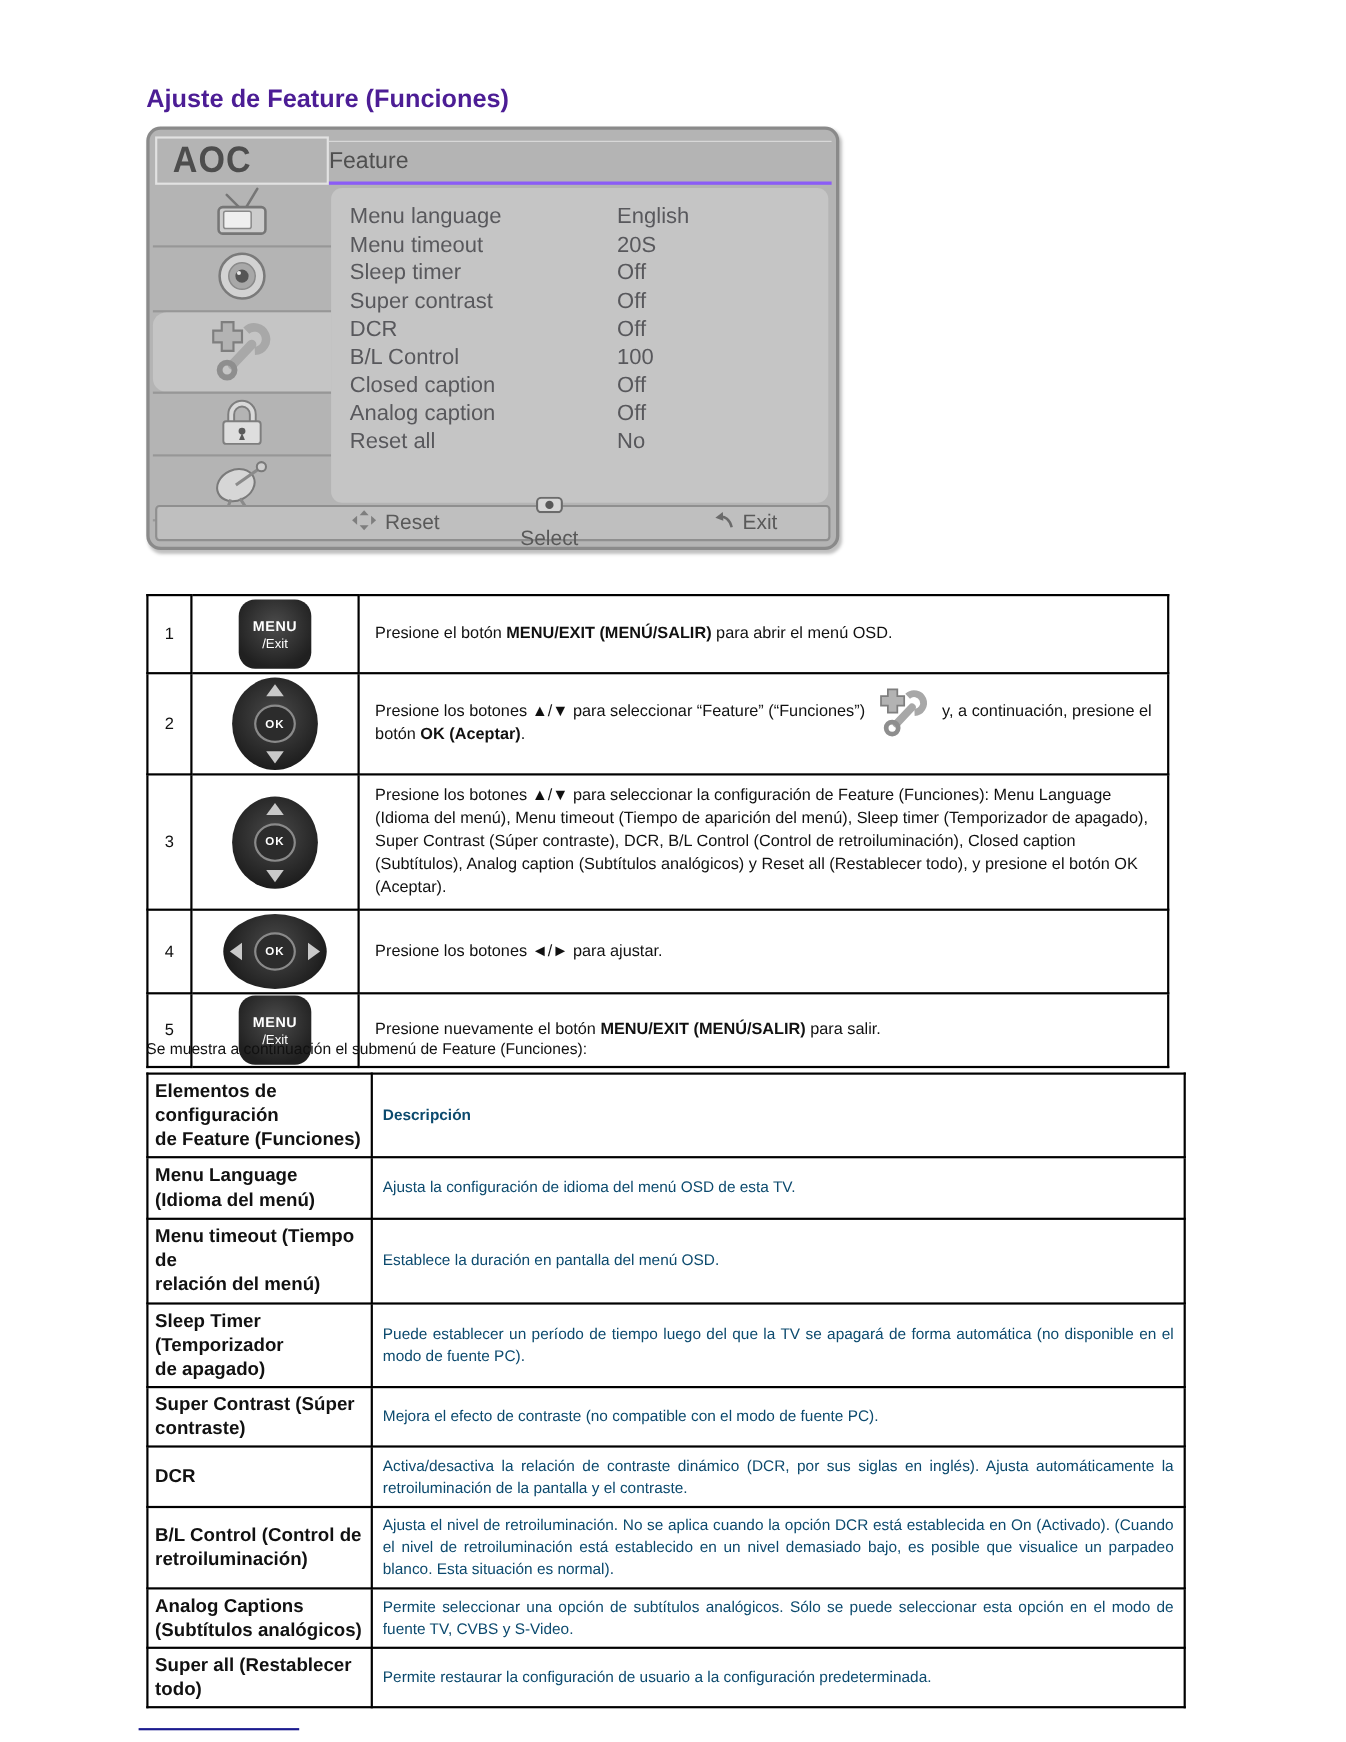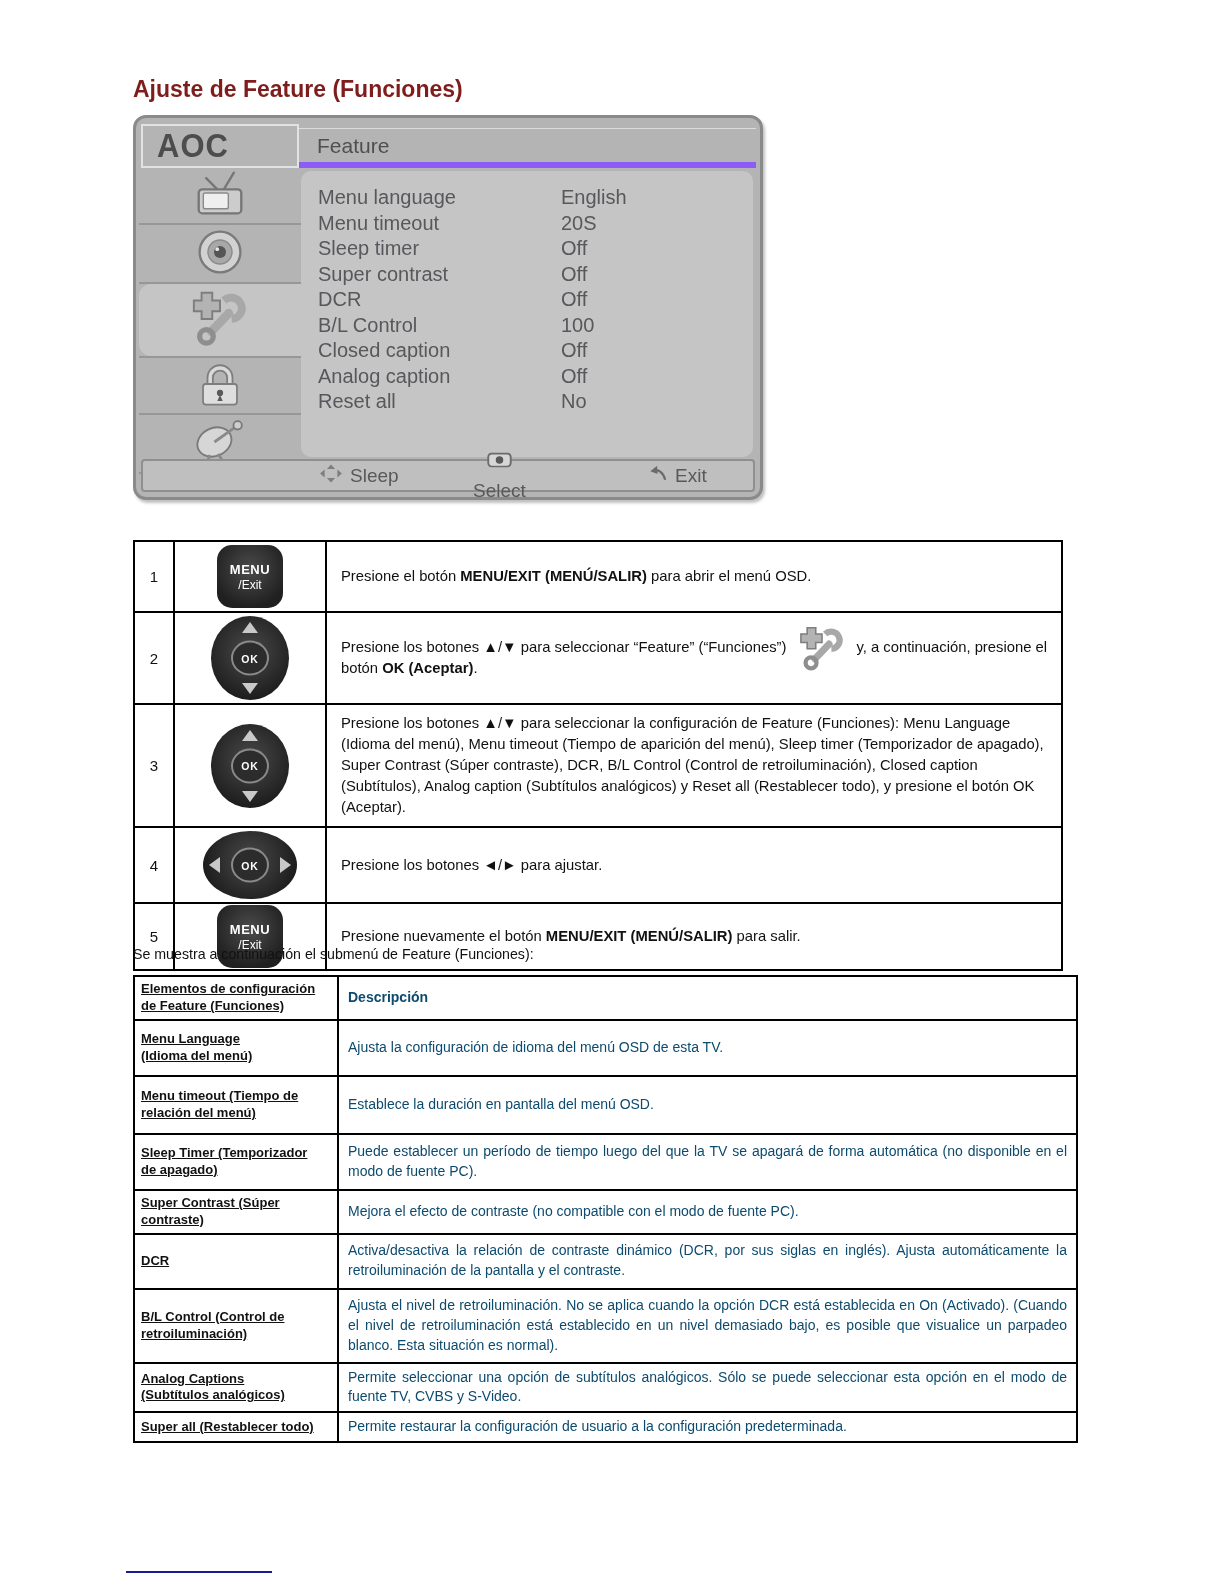--- a/index.html
+++ b/index.html
@@ -1,32 +1,32 @@
 <!DOCTYPE html>
 <html><head>
 <meta charset="utf-8">
 <style>
   html,body{margin:0;padding:0;background:#fff;}
   .page{position:relative;width:1224px;height:1584px;background:#fff;overflow:hidden;
         font-family:"Liberation Sans","DejaVu Sans",sans-serif;color:#1a1a1a;}
 
   
-  .doc-title{position:absolute;left:133px;top:76px;font-size:23px;font-weight:bold;color:#7f1d1d;}
+  .doc-title{position:absolute;left:133px;top:76px;font-size:23px;font-weight:bold;color:#4c1d95;}
 
   
   .osd{position:absolute;left:133px;top:115px;width:630px;height:385px;
        background:#b4b4b4;border:3px solid #8a8a8a;border-radius:13px;
        box-shadow:2px 3px 3px rgba(0,0,0,.25);box-sizing:border-box;}
   .osd-logo{position:absolute;left:5px;top:6px;width:158px;height:44px;
        border:2px solid #e2e2e2;box-sizing:border-box;display:flex;align-items:center;
        padding-left:14px;}
   .osd-logo span{font-size:31px;font-weight:800;color:#4d4d4d;letter-spacing:1px;transform:scaleY(1.08);}
   .osd-title-strip{position:absolute;left:163px;top:10px;right:4px;height:40px;
-       border-top:1px solid #dcdcdc;border-bottom:6px solid #8b5cf6;
-       display:flex;align-items:center;padding-left:18px;box-sizing:border-box;}
+       border-top:1px solid #dcdcdc;border-bottom:3px solid #8b5cf6;
+       display:flex;align-items:center;box-sizing:border-box;}
   .osd-title-strip span{font-size:21px;color:#4f4f4f;}
   .osd-sidebar{position:absolute;left:3px;top:48px;width:162px;height:296px;}
   .osd-slot{height:59px;display:flex;align-items:center;justify-content:center;
        border-bottom:2px solid #979797;box-sizing:border-box;}
   .osd-slot.selected{background:#c5c5c5;border-radius:12px 0 0 12px;border-bottom:none;height:72px;}
   .osd-slot.after-selected{border-top:2px solid #979797;}
   .osd-content{position:absolute;left:165px;top:53px;width:452px;height:286px;
        background:#c5c5c5;border-radius:10px;padding:14px 0 0 17px;box-sizing:border-box;}
   .osd-item{display:grid;grid-template-columns:243px auto;height:25.5px;
        font-size:20px;color:#58585c;align-items:center;}
@@ -66,22 +66,22 @@
        border-top:8px solid transparent;border-bottom:8px solid transparent;border-right:11px solid #c9c9c9;}
   .tri.right{top:50%;transform:translateY(-50%);right:6px;
        border-top:8px solid transparent;border-bottom:8px solid transparent;border-left:11px solid #c9c9c9;}
   .inline-tools{display:inline-block;width:56px;height:50px;vertical-align:middle;
        margin:-15px 6px -15px 8px;}
 
   
   .note{position:absolute;left:133px;top:946px;font-size:14.2px;color:#111;}
   .sub{position:absolute;left:133px;top:975px;border-collapse:collapse;width:945px;table-layout:fixed;}
   .sub td,.sub th{border:2px solid #000;vertical-align:middle;box-sizing:border-box;}
-  .sub .c1{width:204px;font-weight:bold;font-size:13px;line-height:1.3;
-       padding:4px 6px;white-space:pre-line;text-align:left;color:#111;text-decoration:underline;}
+  .sub .c1{width:204px;font-weight:bold;font-size:17px;line-height:1.3;
+       padding:4px 6px;white-space:pre-line;text-align:left;color:#111;}
   .sub .c2{padding:4px 9px;font-size:14px;line-height:1.42;text-align:justify;color:#0c4a6e;}
   .sub .hrow{height:38px;}
   .h1{height:56px}.h2{height:58px}.h3{height:56px}.h4{height:32px}.h5{height:55px}
   .h6{height:74px}.h7{height:45px}.h8{height:47px}.h9{height:30px}
 
   .footer-rule{position:absolute;left:126px;top:1571px;width:146px;height:2px;background:#1b1b8f;}
   b{font-weight:bold;}
 </style>
 </head>
 <body>
@@ -198,21 +198,21 @@
         <span>
           <svg viewBox="0 0 26 22" width="24" height="20">
             <g fill="#7e7e7e">
               <path d="M13 1 l4.5 5 h-9 z"></path>
               <path d="M13 21 l4.5 -5 h-9 z"></path>
               <path d="M1 11 l5 -4.5 v9 z"></path>
               <path d="M25 11 l-5 -4.5 v9 z"></path>
             </g>
           </svg>
         </span>
-        <span>Sleep</span>
+        <span>Reset</span>
       </span>
       <span class="grp select">
         <span>
           <svg viewBox="0 0 26 16" width="25" height="15">
             <rect x="1" y="1" width="24" height="14" rx="4" fill="#d6d6d6" stroke="#6b6b6b" stroke-width="2"></rect>
             <circle cx="13" cy="8" r="4" fill="#585858"></circle>
           </svg>
         </span>
         <span>Select</span>
       </span>

